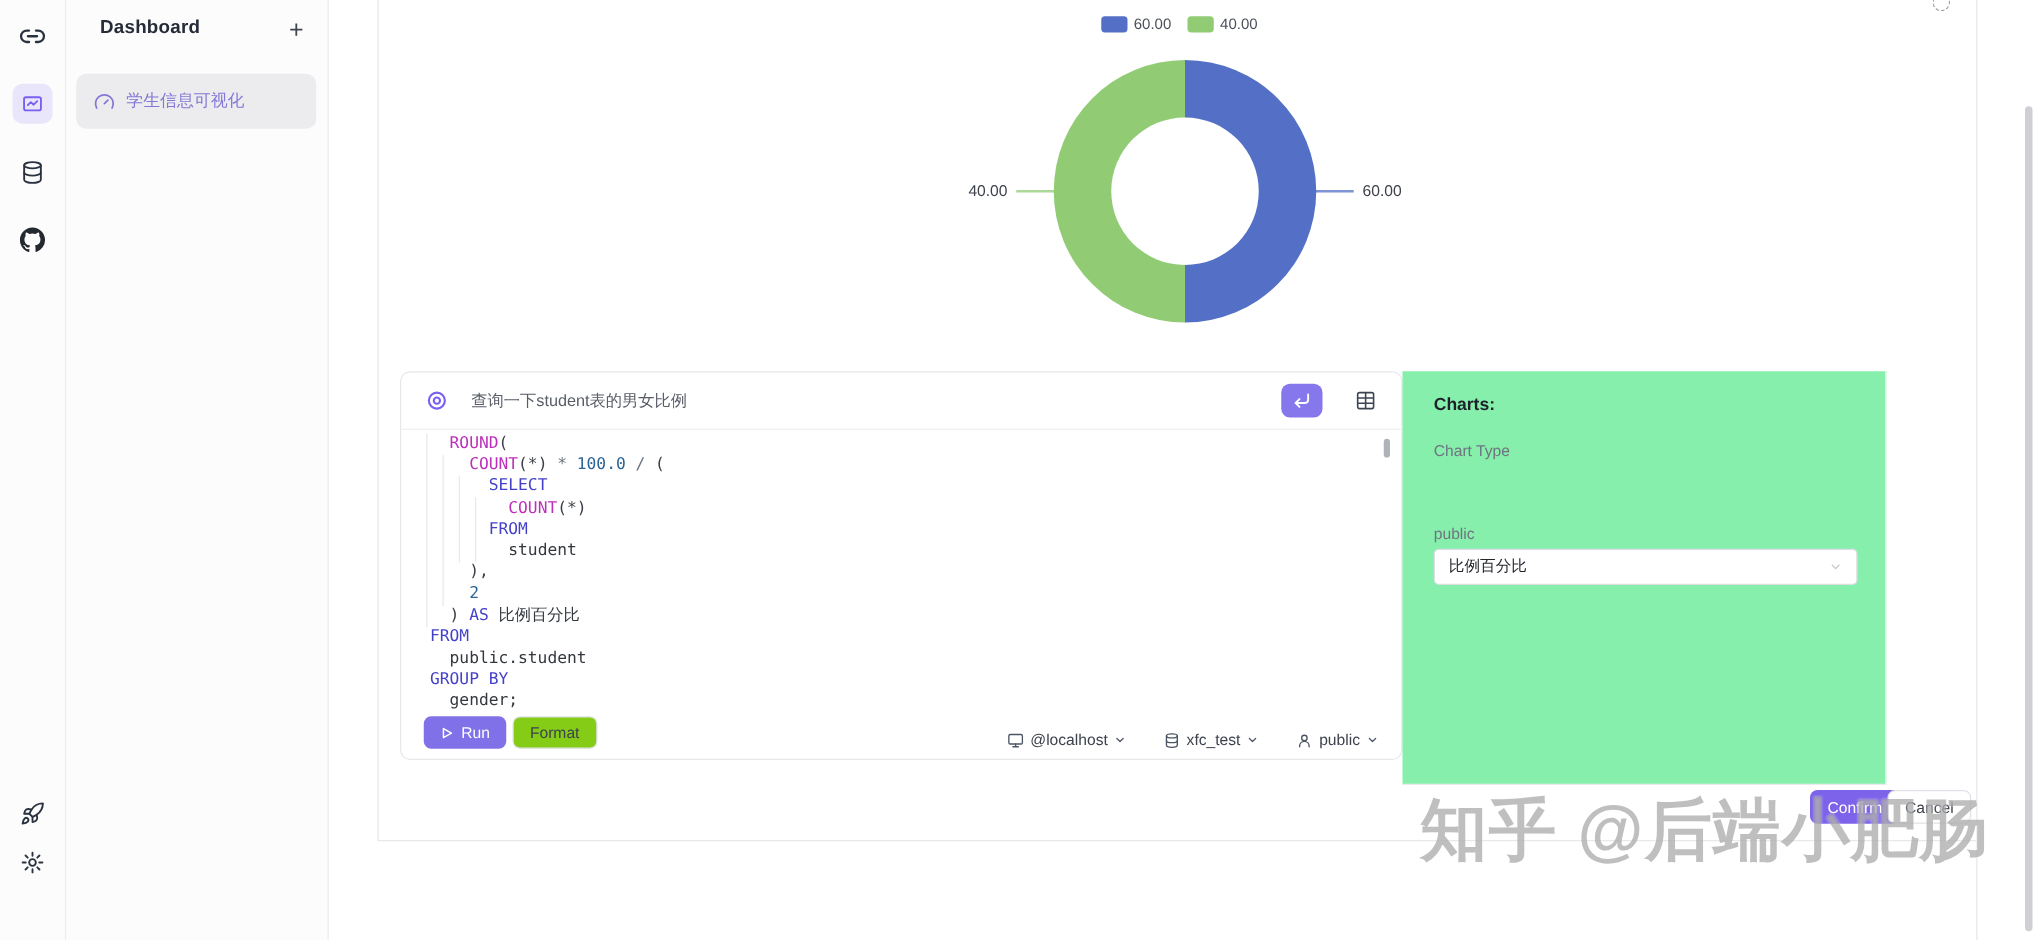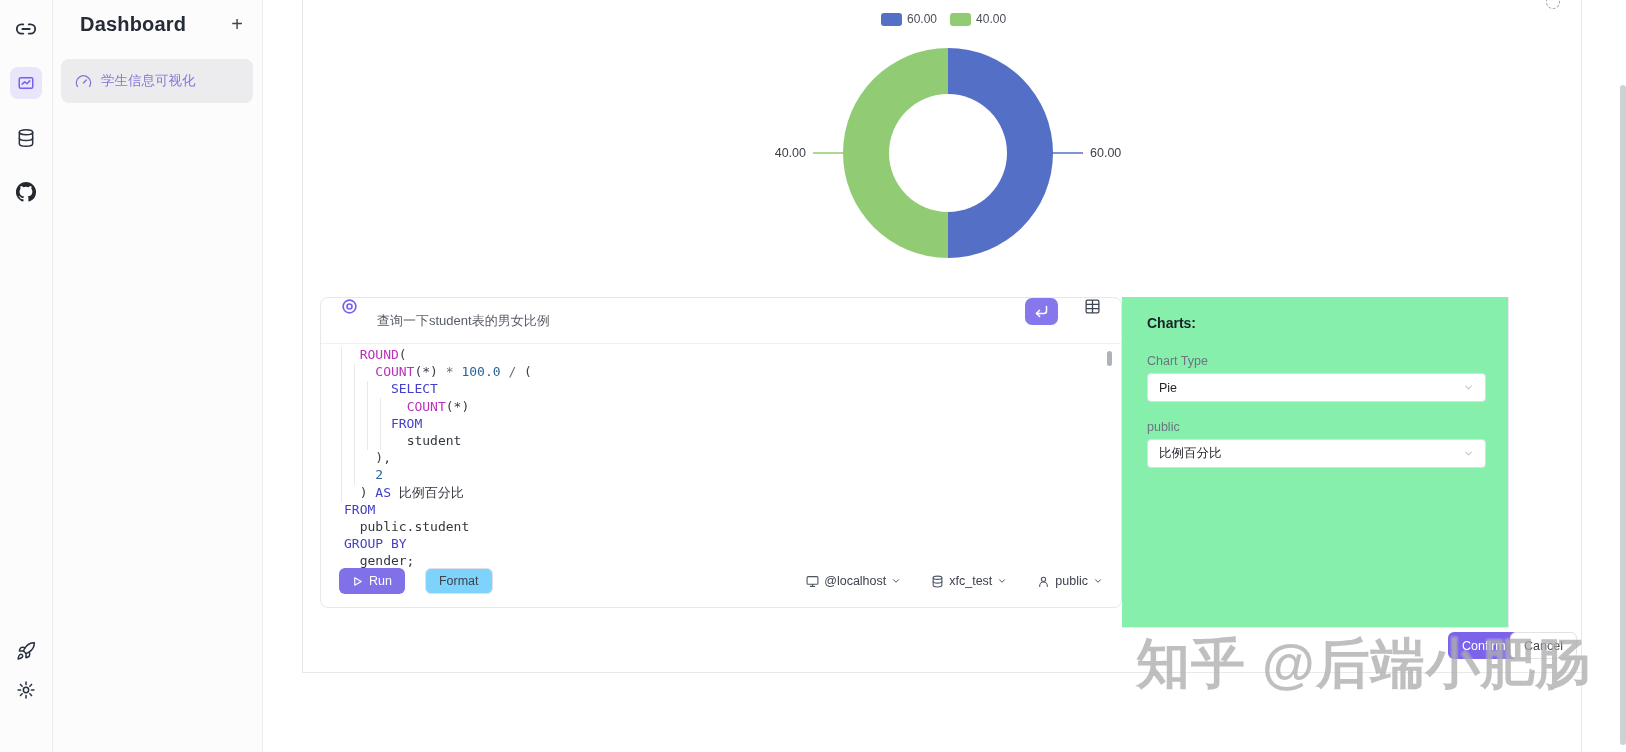--- a/index.html
+++ b/index.html
@@ -11,21 +11,21 @@
     background:#fcfcfd; border-right:1px solid #ececef; z-index:5; }
   .rail-icon { position:absolute; left:50%; transform:translate(-50%,-50%);
     color:#2a3240; display:flex; align-items:center; justify-content:center; cursor:pointer; }
   .rail svg { display:block; }
   .active-tile { position:absolute; left:10px; top:67px; width:32px; height:32px;
     border-radius:8px; background:#e9e5fb; display:flex; align-items:center;
     justify-content:center; color:#7a5ff0; cursor:pointer; }
   
   .side-panel { position:absolute; left:53px; top:0; width:210px; height:752px;
     background:#fcfcfd; border-right:1px solid #ececef; z-index:5; }
-  .side-title { position:absolute; left:27px; top:13px; font-size:20px; font-weight:600;
+  .side-title { position:absolute; left:27px; top:13px; font-size:15px; font-weight:600;
     color:#252b37; letter-spacing:.2px; }
   .side-plus { position:absolute; right:14px; top:11px; font-size:20px; color:#40464f;
     cursor:pointer; line-height:26px; width:22px; text-align:center; }
   .side-item { position:absolute; left:8px; top:59px; width:192px; height:44px;
     border-radius:8px; background:#ececee; display:flex; align-items:center;
     padding:0 14px; gap:9px; cursor:pointer; color:#8477d6; }
   .side-item-label { font-size:13.5px; color:#8477d6; }
   
   .card-left   { left:302px; top:0; width:1px; height:672px; background:#e7e8ec; }
   .card-bottom { left:302px; top:672px; width:1280px; height:1px; background:#e7e8ec; }
@@ -38,45 +38,45 @@
   .donut { position:absolute; left:843px; top:48px; width:210px; height:210px;
     border-radius:50%; }
   .donut-hole { position:absolute; left:46px; top:46px; width:118px; height:118px;
     border-radius:50%; background:#fff; }
   .callout-line { position:absolute; top:152px; width:32px; height:2px; }
   .callout-label { position:absolute; top:146px; font-size:12.5px; color:#3d4149; width:54px; }
   
   .query-panel { position:absolute; left:320px; top:297px; width:802px; height:311px;
     background:#fff; border:1px solid #e6e8eb; border-radius:8px; }
   .qp-header { position:absolute; left:0; top:0; right:0; height:46px;
-    border-bottom:1px solid #eef0f2; display:flex; padding:0 20px; }
+    border-bottom:1px solid #eef0f2; display:flex; align-items:center; padding:0 20px; }
   .prompt-input { flex:1; border:none; outline:none; font-size:13px; color:#585d68;
     margin-left:19px; background:transparent; font-family:inherit; }
   .enter-btn { width:33px; height:27px; border-radius:7px; background:#8678ec; border:none;
     display:flex; align-items:center; justify-content:center; color:#fff; cursor:pointer; }
   .table-btn { margin-left:26px; color:#3c4452; cursor:pointer; display:flex; }
   .code-area { position:absolute; left:0; top:47px; right:0; height:228px; cursor:text; }
   .code-pre { position:absolute; left:23px; top:1px; font-family:"DejaVu Sans Mono","Liberation Mono",monospace;
     font-size:13px; color:#33383f; }
   .code-line { height:17.2px; line-height:17.2px; white-space:pre; }
   .tk-kf { color:#bb2fbb; }
   .tk-k  { color:#4441c8;margin-top:26px; }
   .tk-n  { color:#2a6496; }
   .tk-p  { color:#3b4048; }
   .tk-o  { color:#6a7280; }
   .tk-id { color:#33383f; }
   .guide { position:absolute; width:1px; background:#e8e9eb; }
   .code-scroll-thumb { position:absolute; left:786px; top:6px; width:5px; height:15px;
     border-radius:3px; background:#aeb2b9; cursor:pointer; }
   .qp-footer { position:absolute; left:0; bottom:0; right:0; height:36px; margin-bottom:8px;
-    display:flex; align-items:center; padding:0 18px; gap:20px; }
+    display:flex; align-items:flex-end; padding:0 18px; gap:5px; }
   .run-btn { height:26px; border:none; border-radius:6px; background:#8171e8; color:#fff;
     font-size:12.5px; display:flex; align-items:center; gap:6px; padding:0 13px;
     cursor:pointer; font-family:inherit; }
-  .format-btn { height:26px; border:1px solid #dfe1e6; border-radius:6px; background:#7dd3fc;
+  .format-btn { height:26px; border:1px solid #dfe1e6; border-radius:6px; background:#84cc16;
     color:#3d424d; font-size:12.5px; padding:0 13px; cursor:pointer; font-family:inherit; }
   .conn-row { margin-left:auto; display:flex; align-items:center; gap:18px; }
   .conn-item { display:flex; align-items:center; gap:5px; font-size:12.5px; color:#3d424d;
     cursor:pointer;margin-left:12px; }
   .conn-item svg { color:#4b5563; }
   .chev { color:#8a909a; display:flex; }
   
   .charts-panel { position:absolute; left:1122px; top:297px; width:387px; height:331px;
     border-right:1px solid #e9ebee; border-bottom:1px solid #e9ebee; background:#86efac; }
   .charts-title { position:absolute; left:25px; top:18px; font-size:14px; font-weight:700;
@@ -273,28 +273,20 @@
             </svg>
           </span>
       </div>
     </div>
   </div>
 </div>
 
 <div class="charts-panel">
   <div class="charts-title">Charts:</div>
   <div class="field-label" style="top:57px">Chart Type</div>
-  <div class="select-box" style="top:76px">
-    <span>Pie</span>
-    <span class="chev">
-        <svg width="11" height="11" viewBox="0 0 24 24" fill="none" stroke="currentColor" stroke-width="2.2" stroke-linecap="round" stroke-linejoin="round">
-          <polyline points="6 9 12 15 18 9"></polyline>
-        </svg>
-      </span>
-  </div>
   <div class="field-label" style="top:123px">public</div>
   <div class="select-box" style="top:142px">
     <span>比例百分比</span>
     <span class="chev">
         <svg width="11" height="11" viewBox="0 0 24 24" fill="none" stroke="currentColor" stroke-width="2.2" stroke-linecap="round" stroke-linejoin="round">
           <polyline points="6 9 12 15 18 9"></polyline>
         </svg>
       </span>
   </div>
 </div>

